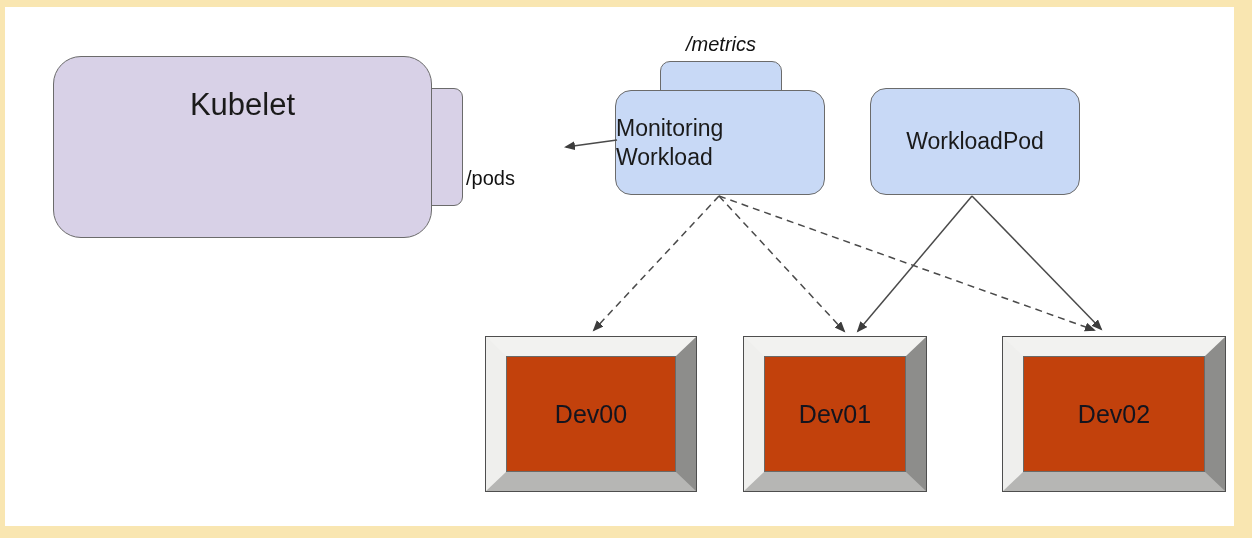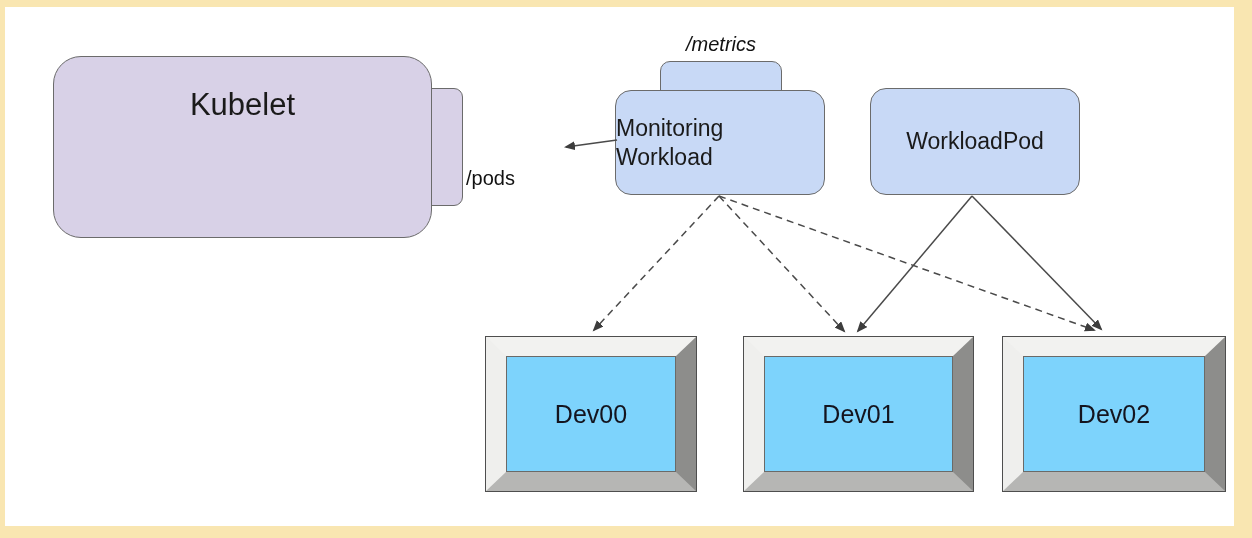--- a/index.html
+++ b/index.html
@@ -77,31 +77,31 @@
   #metrics-label { left: 660px; top: 33px; width: 122px; text-align: center; font-style: italic; }
 
   .dev {
     position: absolute;
     top: 336px; height: 156px;
     box-sizing: border-box;
     border: 1px solid #4e4e4e;
     z-index: 2;
   }
   #dev00 { left: 485px; width: 212px; }
-  #dev01 { left: 743px; width: 231px; }
+  #dev01 { left: 743px; width: 184px; }
   #dev02 { left: 1002px; width: 224px; }
   .bevel {
     position: absolute; inset: 0;
     border-style: solid;
     border-width: 19px 20px;
     border-color: #f2f2f0 #8d8d8b #b6b6b4 #efefed;
   }
   .panel {
     position: absolute; inset: 0;
-    background: #7dd3fc;
+    background: #c2410c;
     border: 1px solid #6a6a68;
     display: flex; align-items: center; justify-content: center;
     font-size: 25px;
     color: #14141e;
   }
 
   #edges {
     position: absolute; left: 0; top: 0;
     width: 1252px; height: 538px;
     z-index: 3;

